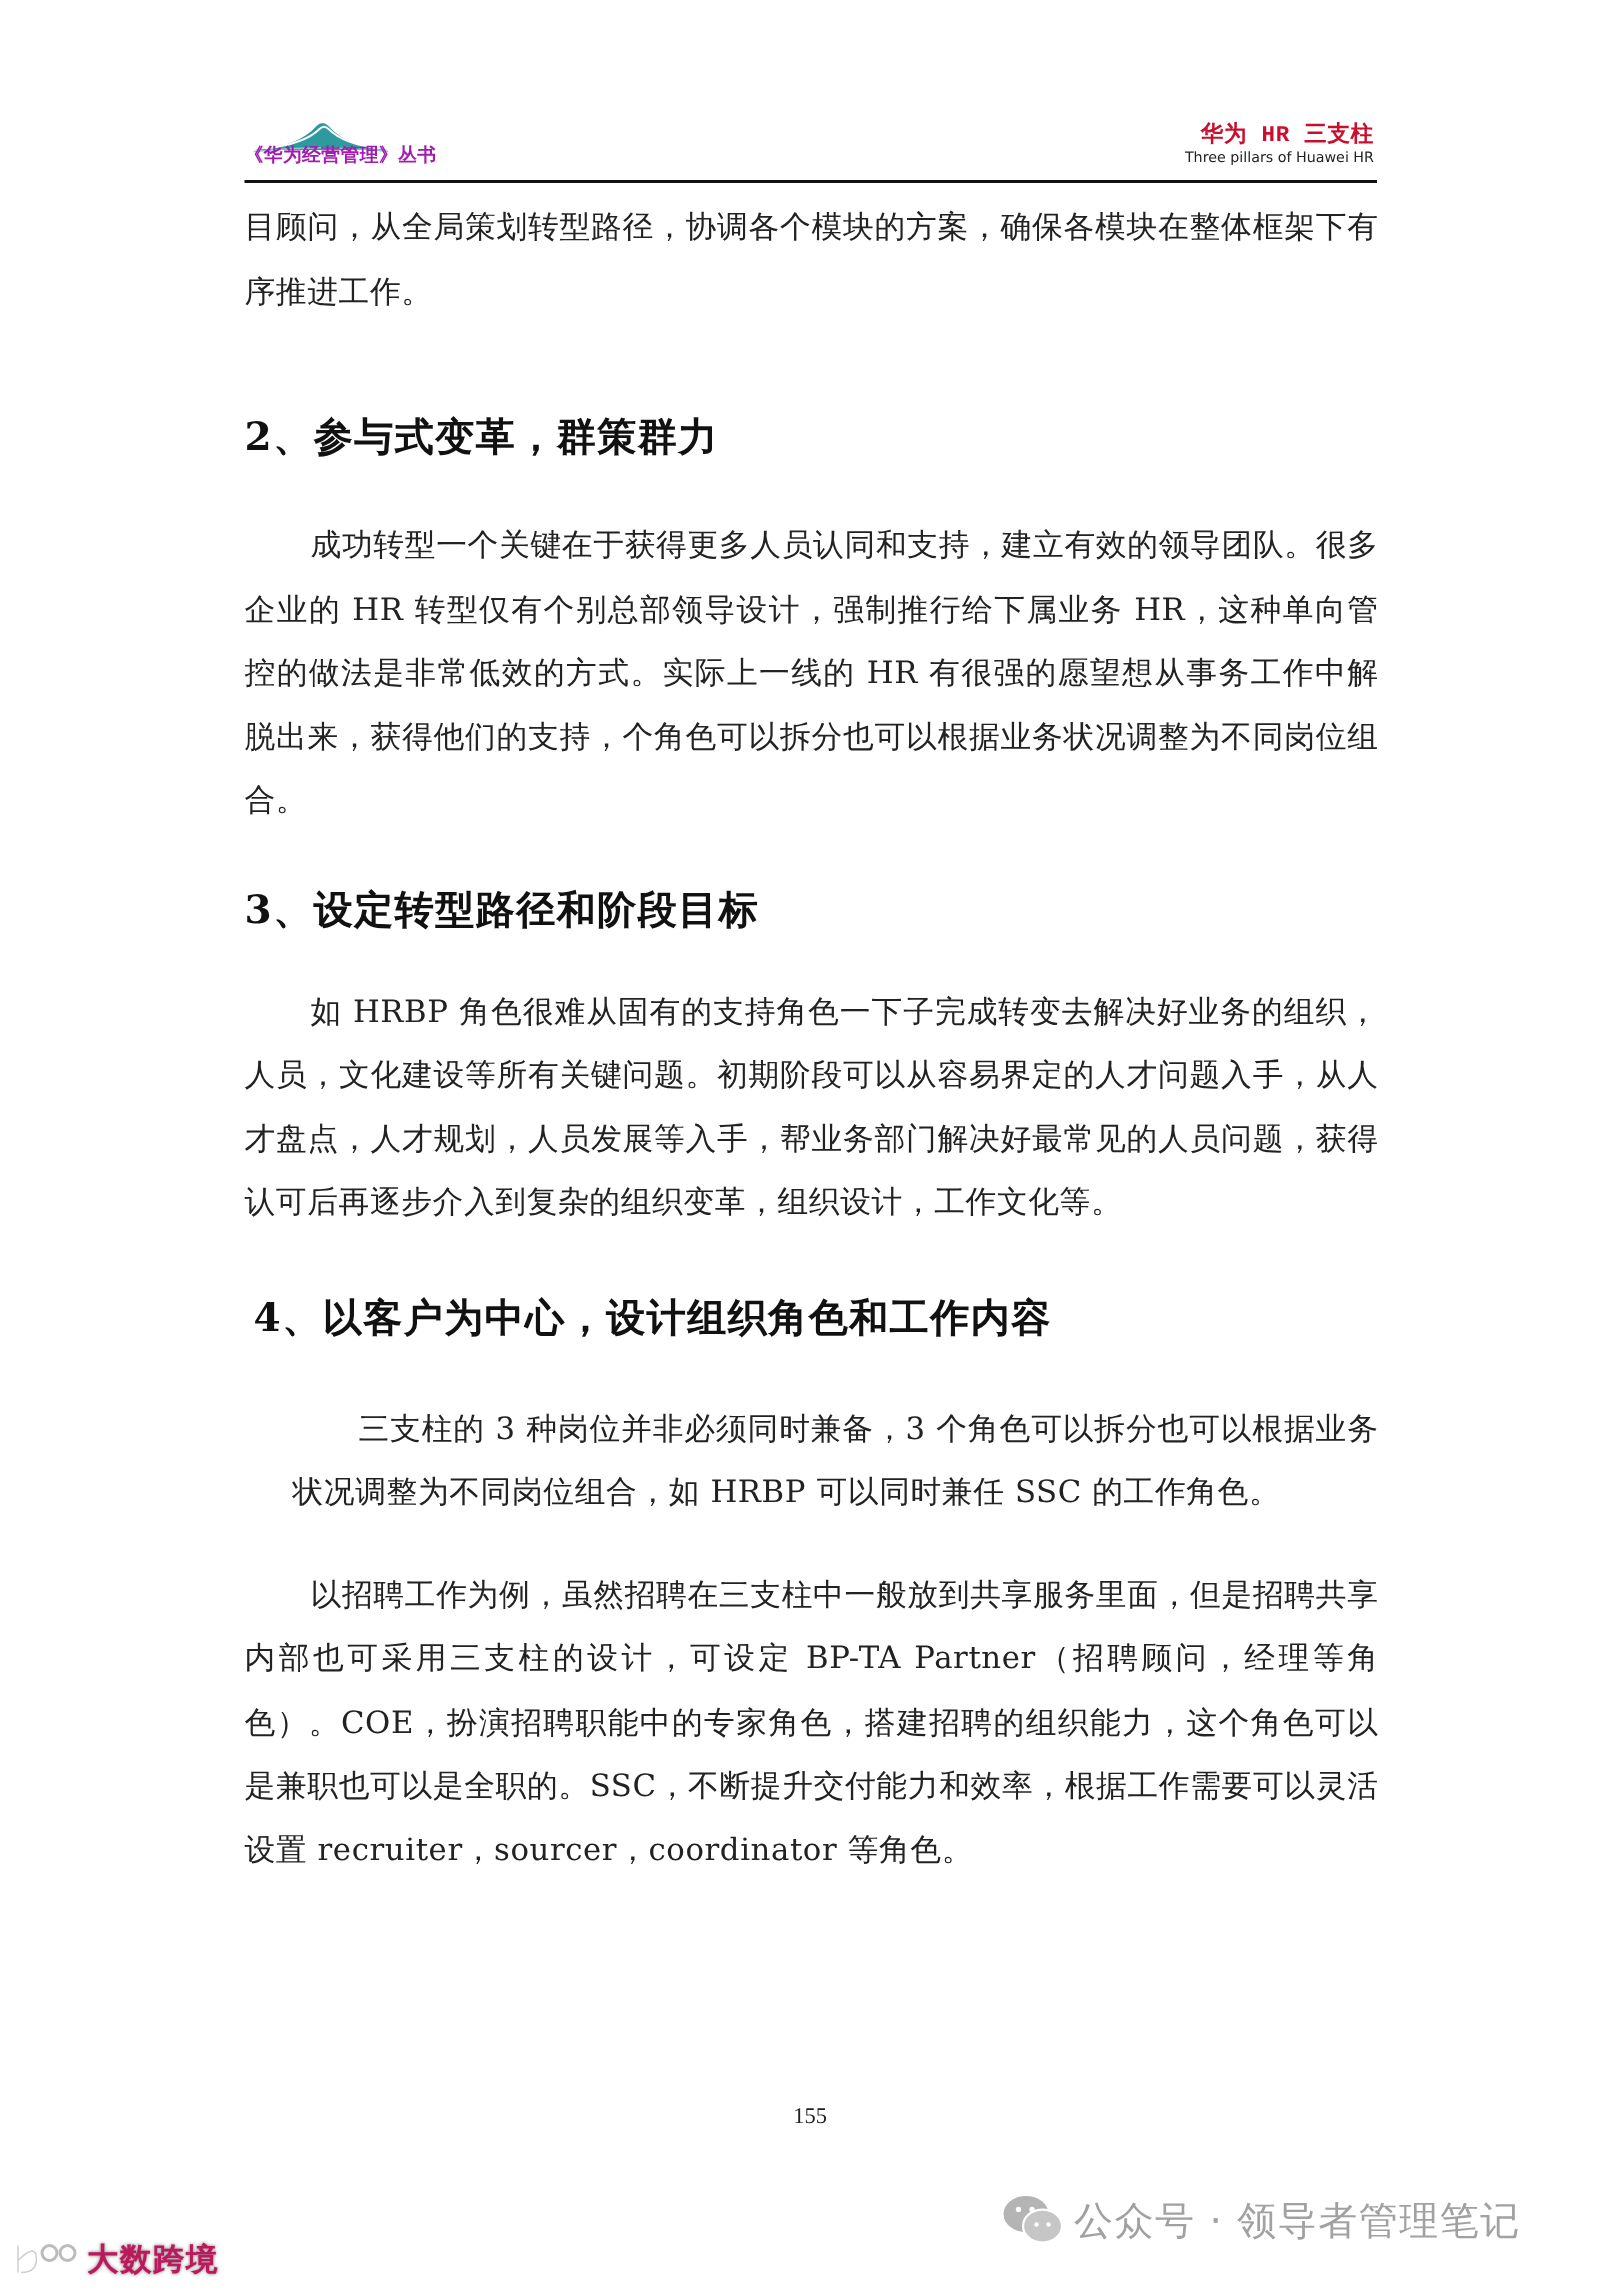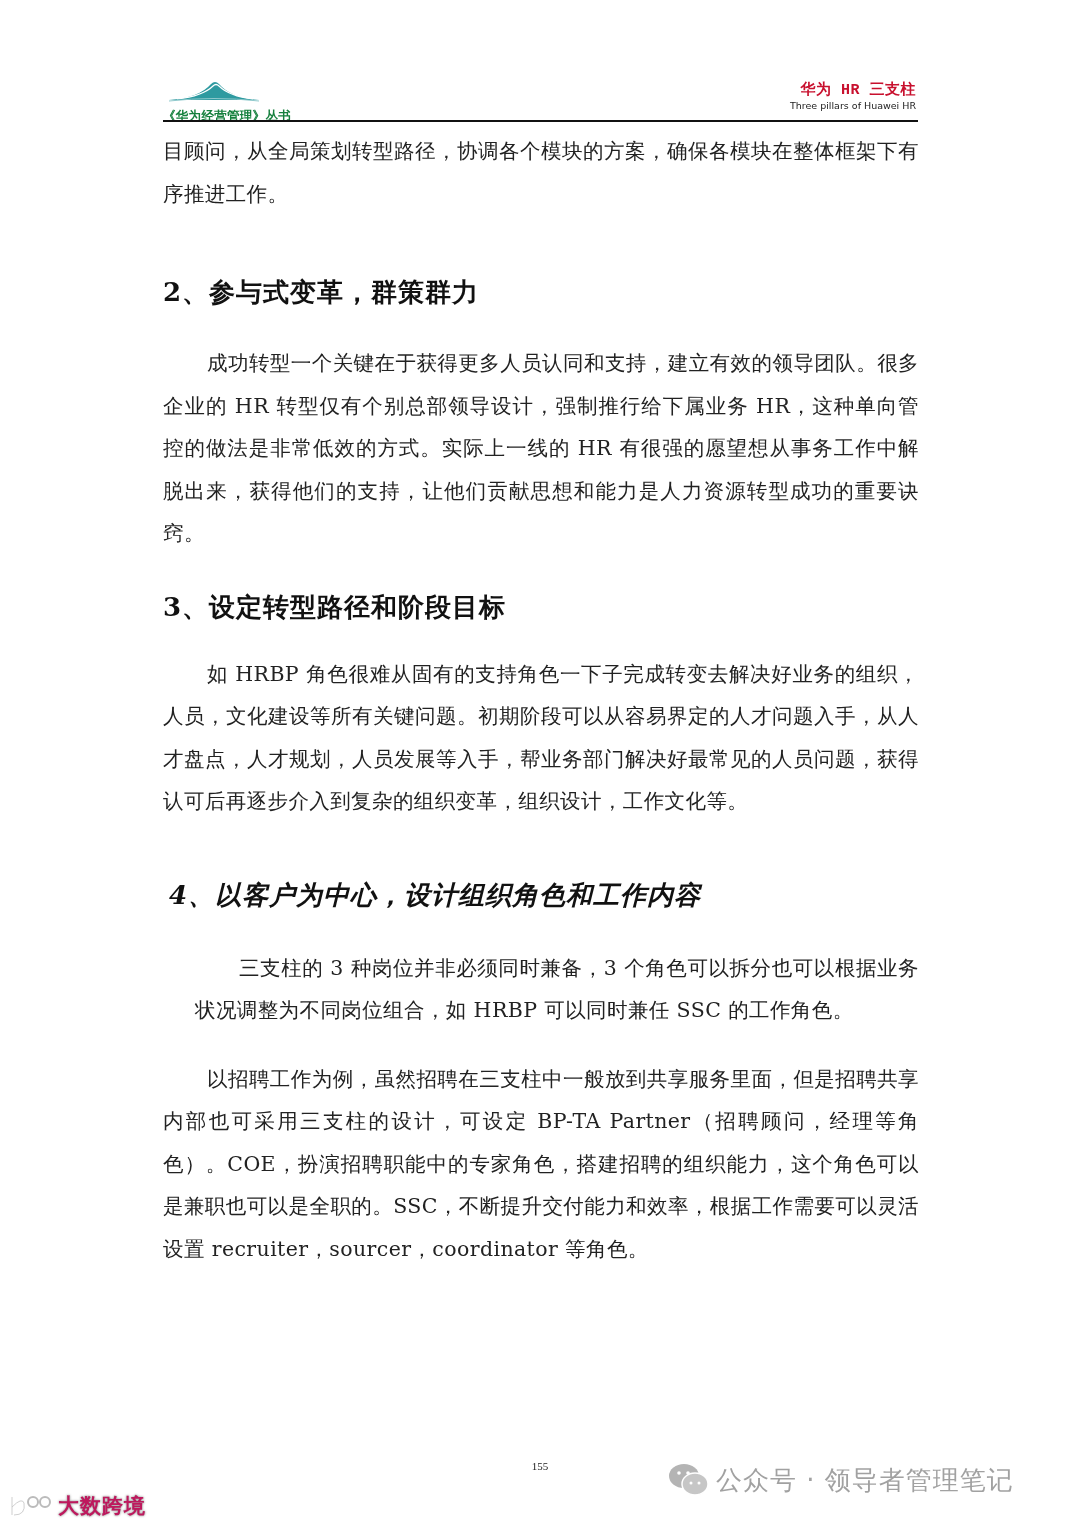--- a/index.html
+++ b/index.html
@@ -1,32 +1,32 @@
 <!DOCTYPE html>
 <html><head>
 <meta charset="utf-8">
 <style>
   * { margin: 0; padding: 0; box-sizing: border-box; }
   html, body { width: 1080px; height: 1527px; background: #ffffff; overflow: hidden; }
   body { position: relative; font-family: "DejaVu Serif", "Liberation Serif", serif; color: #1a1a1a; }
 
   .header { position: absolute; left: 163px; top: 70px; width: 755px; height: 52px; }
   .header-logo { position: absolute; left: 6px; top: 8px; width: 90px; height: 24px; }
-  .header-left-title { position: absolute; left: 0; top: 38px; font-family: "DejaVu Sans", sans-serif; font-size: 12.5px; font-weight: bold; color: #15803d; letter-spacing: 0.3px; }
+  .header-left-title { position: absolute; left: 0; top: 25px; font-family: "DejaVu Sans", sans-serif; font-size: 12.5px; font-weight: bold; color: #a21caf; letter-spacing: 0.3px; }
   .header-right { position: absolute; right: 2px; top: 12px; text-align: right; }
   .header-right-title { font-family: Liberation Mono, monospace; font-size: 15px; font-weight: bold; color: #c8102e; letter-spacing: 0.5px; line-height: 18px; }
   .header-right-sub { font-family: "DejaVu Sans", sans-serif; font-size: 9.5px; font-weight: normal; color: #222; line-height: 12px; }
   .header-rule { position: absolute; left: 0; top: 50px; width: 755px; height: 2px; background: #111; }
 
   .content { position: absolute; left: 163px; top: 130px; width: 756px; }
   .para { font-size: 20.5px; line-height: 42.5px; text-align: justify; letter-spacing: 0.4px; color: #222; }
   .para.indent { text-indent: 44px; }
   .heading { font-size: 26px; font-weight: bold; color: #111; letter-spacing: 1px; line-height: 40px; }
 
-  .page-number { position: absolute; left: 0; width: 1080px; top: 1460px; text-align: center; font-family: "Liberation Serif", serif; font-size: 11px; color: #222; }
+  .page-number { position: absolute; left: 0; width: 1080px; top: 1403px; text-align: center; font-family: "Liberation Serif", serif; font-size: 15px; color: #222; }
 
   .wm-right { position: absolute; left: 668px; top: 1462px; display: flex; align-items: center; gap: 6px; opacity: 0.55; }
   .wm-right-text { font-family: "DejaVu Sans", sans-serif; font-size: 26px; color: #555; letter-spacing: 1px; }
   .wm-left { position: absolute; left: 8px; top: 1492px; display: flex; align-items: center; gap: 4px; }
   .wm-left-text { font-family: "DejaVu Sans", sans-serif; font-size: 21px; font-weight: bold; color: #be185d; text-shadow: 0 0 2px #999, 0 0 3px #bbb; letter-spacing: 1px; }
 </style>
 </head>
 <body>
 
 <div class="header">
@@ -40,26 +40,26 @@
     <div class="header-right-title">华为 HR 三支柱</div>
     <div class="header-right-sub">Three pillars of Huawei HR</div>
   </div>
   <div class="header-rule"></div>
 </div>
 
 <div class="content">
   <p class="para">目顾问，从全局策划转型路径，协调各个模块的方案，确保各模块在整体框架下有序推进工作。</p>
 
   <h2 class="heading" style="margin-top:57px;">2、参与式变革，群策群力</h2>
-  <p class="para indent" style="margin-top:30px;">成功转型一个关键在于获得更多人员认同和支持，建立有效的领导团队。很多企业的 HR 转型仅有个别总部领导设计，强制推行给下属业务 HR，这种单向管控的做法是非常低效的方式。实际上一线的 HR 有很强的愿望想从事务工作中解脱出来，获得他们的支持，让他们贡献思想和能力是人力资源转型成功的重要诀窍。</p>
+  <p class="para indent" style="margin-top:30px;">成功转型一个关键在于获得更多人员认同和支持，建立有效的领导团队。很多企业的 HR 转型仅有个别总部领导设计，强制推行给下属业务 HR，这种单向管控的做法是非常低效的方式。实际上一线的 HR 有很强的愿望想从事务工作中解脱出来，获得他们的支持，个角色可以拆分也可以根据业务状况调整为不同岗位组合。</p>
 
   <h2 class="heading" style="margin-top:32px;">3、设定转型路径和阶段目标</h2>
   <p class="para indent" style="margin-top:26px;">如 HRBP 角色很难从固有的支持角色一下子完成转变去解决好业务的组织，人员，文化建设等所有关键问题。初期阶段可以从容易界定的人才问题入手，从人才盘点，人才规划，人员发展等入手，帮业务部门解决好最常见的人员问题，获得认可后再逐步介入到复杂的组织变革，组织设计，工作文化等。</p>
 
-  <h2 class="heading" style="margin-top:52px; padding-left:6px;font-style:italic;">4、以客户为中心，设计组织角色和工作内容</h2>
+  <h2 class="heading" style="margin-top:36px; padding-left:6px;">4、以客户为中心，设计组织角色和工作内容</h2>
   <p class="para indent" style="margin-top:32px;margin-left:32px;">三支柱的 3 种岗位并非必须同时兼备，3 个角色可以拆分也可以根据业务状况调整为不同岗位组合，如 HRBP 可以同时兼任 SSC 的工作角色。</p>
   <p class="para indent" style="margin-top:26px;">以招聘工作为例，虽然招聘在三支柱中一般放到共享服务里面，但是招聘共享内部也可采用三支柱的设计，可设定 BP-TA Partner（招聘顾问，经理等角色）。COE，扮演招聘职能中的专家角色，搭建招聘的组织能力，这个角色可以是兼职也可以是全职的。SSC，不断提升交付能力和效率，根据工作需要可以灵活设置 recruiter，sourcer，coordinator 等角色。</p>
 </div>
 
 <div class="page-number">155</div>
 
 <div class="wm-right">
   <svg width="42" height="36" viewBox="0 0 42 36">
     <ellipse cx="16" cy="14" rx="15" ry="12" fill="#777"></ellipse>
     <ellipse cx="27" cy="22" rx="13" ry="11" fill="#999" stroke="#fff" stroke-width="1.5"></ellipse>

